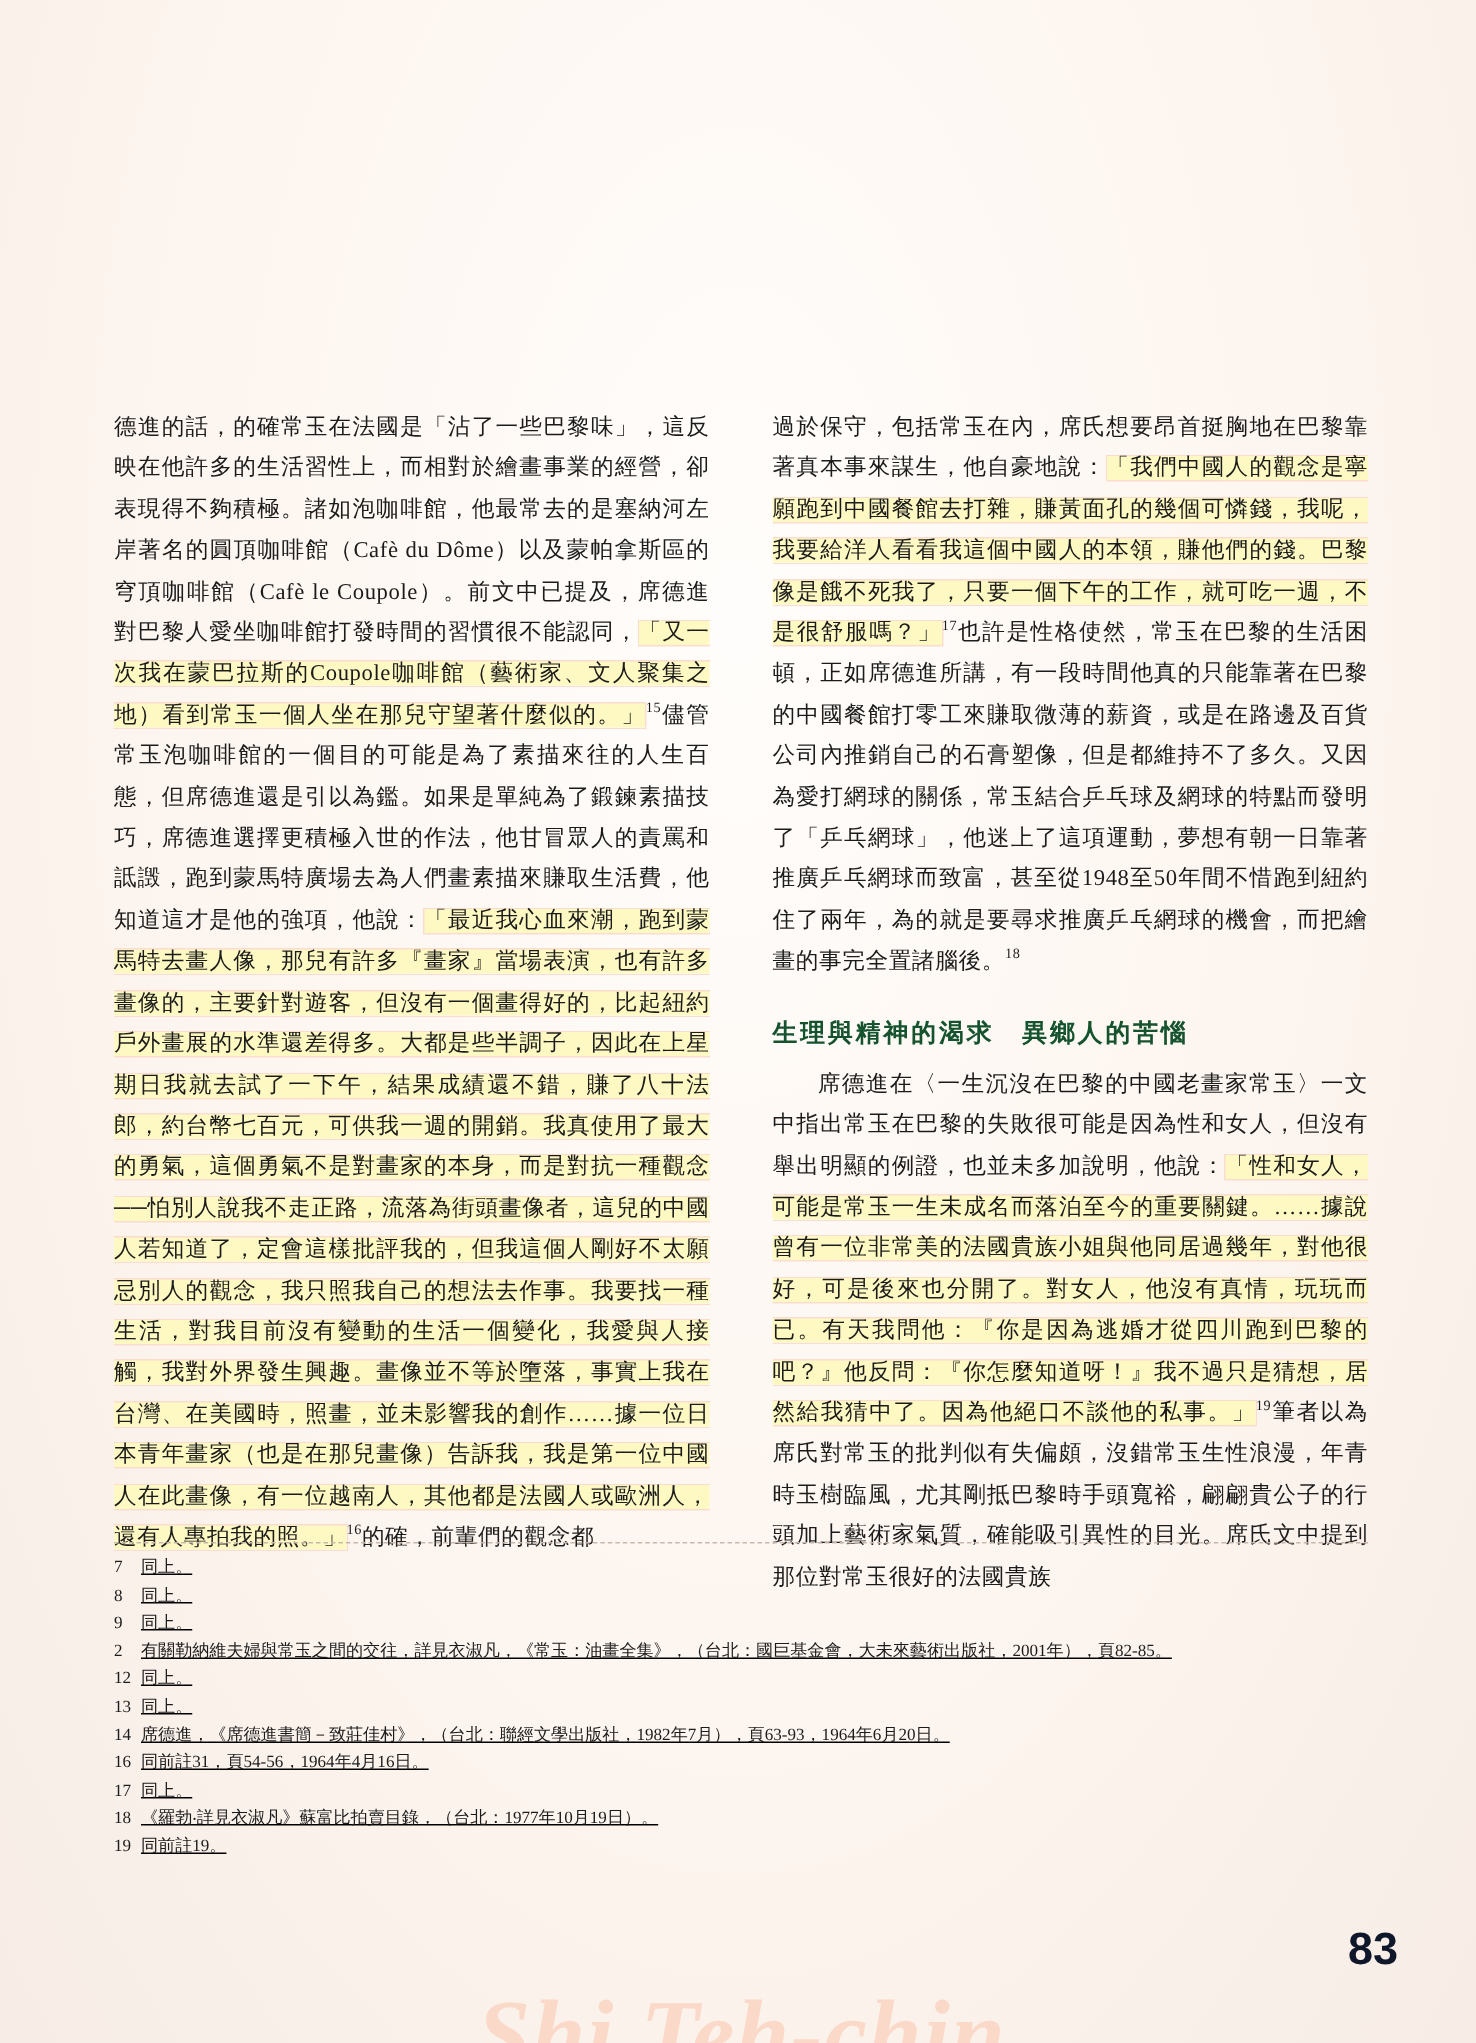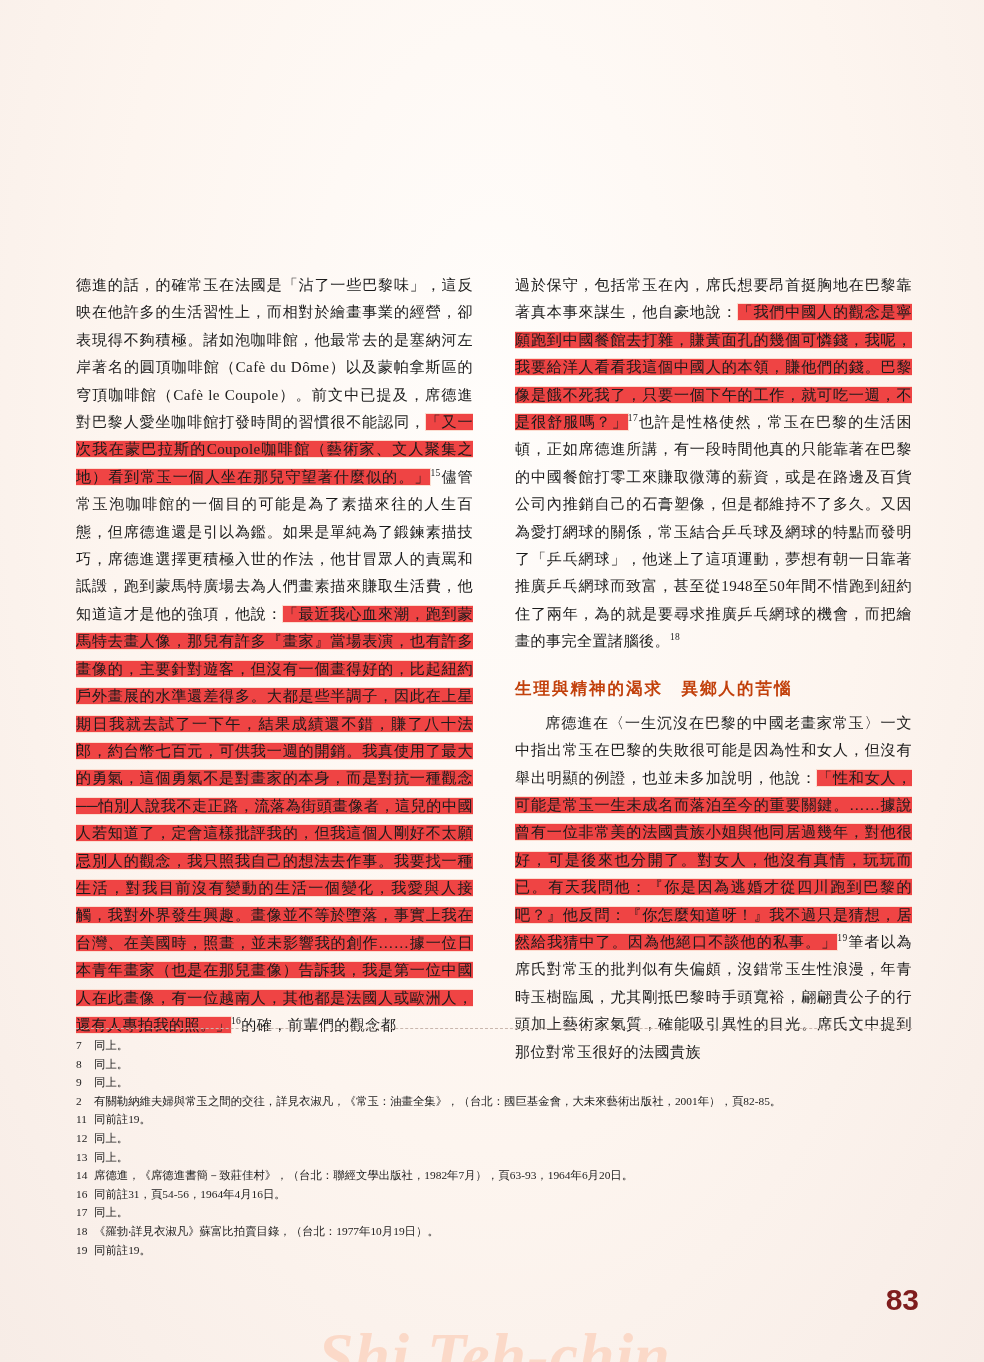--- a/index.html
+++ b/index.html
@@ -42,30 +42,30 @@
   .col p {
     margin: 0;
     font-size: 15.1px;
     line-height: 27.4px;
     text-align: justify;
     text-justify: inter-ideograph;
     color: #1b1b1b;
     letter-spacing: 0.4px;
   }
   .hl {
-    background: #ef4444;
+    background: #fef9c3;
     box-shadow: 0 0 0 1px #fbddd0;
   }
   sup {
     font-size: 9.5px;
     vertical-align: super;
     line-height: 0;
   }
   .section-head {
-    color: #c2410c;
+    color: #14532d;
     font-size: 16.5px;
     font-weight: bold;
     letter-spacing: 2px;
     margin: 22px 0 10px 0;
     font-family: "Liberation Serif", serif;
   }
   .indent {
     text-indent: 2em;
   }
 
@@ -75,20 +75,21 @@
     left: 76px;
     top: 1028px;
     width: 836px;
     border-top: 1px dashed #c9b7ae;
   }
   .footnotes {
     position: absolute;
     left: 76px;
     top: 1036px;
     width: 860px;
+    text-decoration: underline;
   }
   .fn {
     font-size: 11.4px;
     line-height: 18.6px;
     color: #1b1b1b;
     white-space: nowrap;
   }
   .fn .num {
     display: inline-block;
     width: 18px;
@@ -103,25 +104,25 @@
     font-weight: bold;
     font-style: italic;
     letter-spacing: 1px;
     color: #fbd9c8;
     font-family: "Liberation Serif", serif;
     white-space: nowrap;
     line-height: 1;
   }
   .pageno {
     position: absolute;
-    right: 65px;
+    right: 52px;
     top: 1283px;
     font-size: 30px;
     font-weight: bold;
-    color: #7f1d1d;
+    color: #0f172a;
     font-family: "Liberation Sans", sans-serif;
   }
 </style>
 </head>
 <body>
 
 <div class="paper"></div>
 
 <div class="page">
 
@@ -140,21 +141,20 @@
     </div>
   </div>
 
   <div class="rule"></div>
 
   <div class="footnotes">
     <div class="fn"><span class="num">7</span><span>同上。</span></div>
     <div class="fn"><span class="num">8</span><span>同上。</span></div>
     <div class="fn"><span class="num">9</span><span>同上。</span></div>
     <div class="fn"><span class="num">2</span><span>有關勒納維夫婦與常玉之間的交往，詳見衣淑凡，《常玉：油畫全集》，（台北：國巨基金會，大未來藝術出版社，2001年），頁82-85。</span></div>
-    <div class="fn"><span class="num">11</span><span>同前註19。</span></div>
     <div class="fn"><span class="num">12</span><span>同上。</span></div>
     <div class="fn"><span class="num">13</span><span>同上。</span></div>
     <div class="fn"><span class="num">14</span><span>席德進，《席德進書簡－致莊佳村》，（台北：聯經文學出版社，1982年7月），頁63-93，1964年6月20日。</span></div>
     <div class="fn"><span class="num">16</span><span>同前註31，頁54-56，1964年4月16日。</span></div>
     <div class="fn"><span class="num">17</span><span>同上。</span></div>
     <div class="fn"><span class="num">18</span><span>《羅勃‧詳見衣淑凡》蘇富比拍賣目錄，（台北：1977年10月19日）。</span></div>
     <div class="fn"><span class="num">19</span><span>同前註19。</span></div>
   </div>
 
   <div class="watermark">Shi Teh-chin</div>

